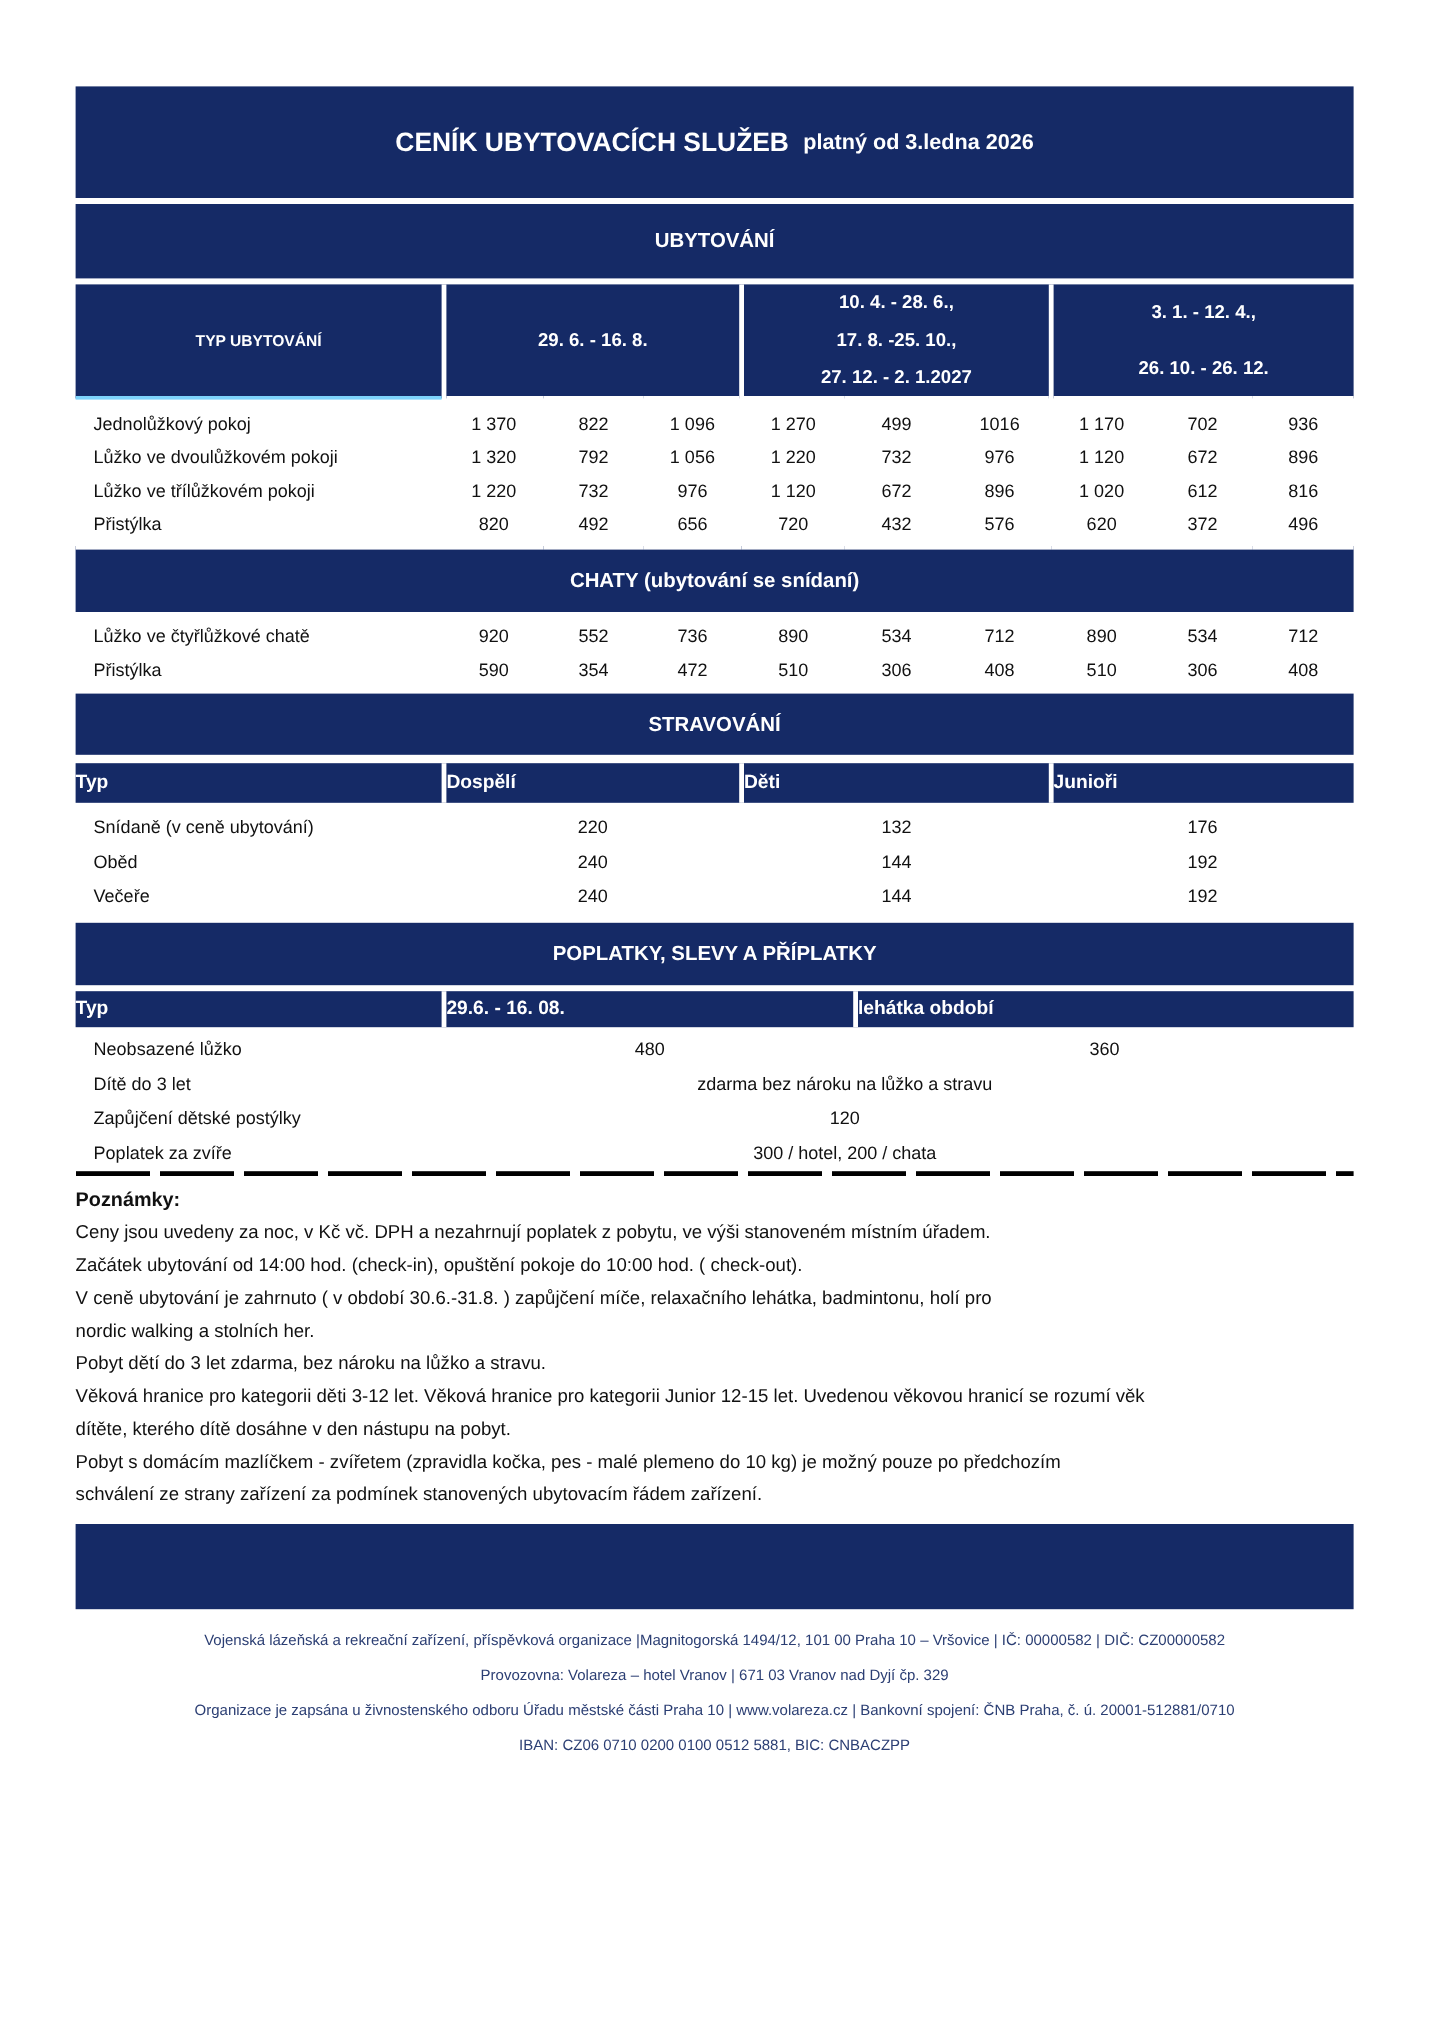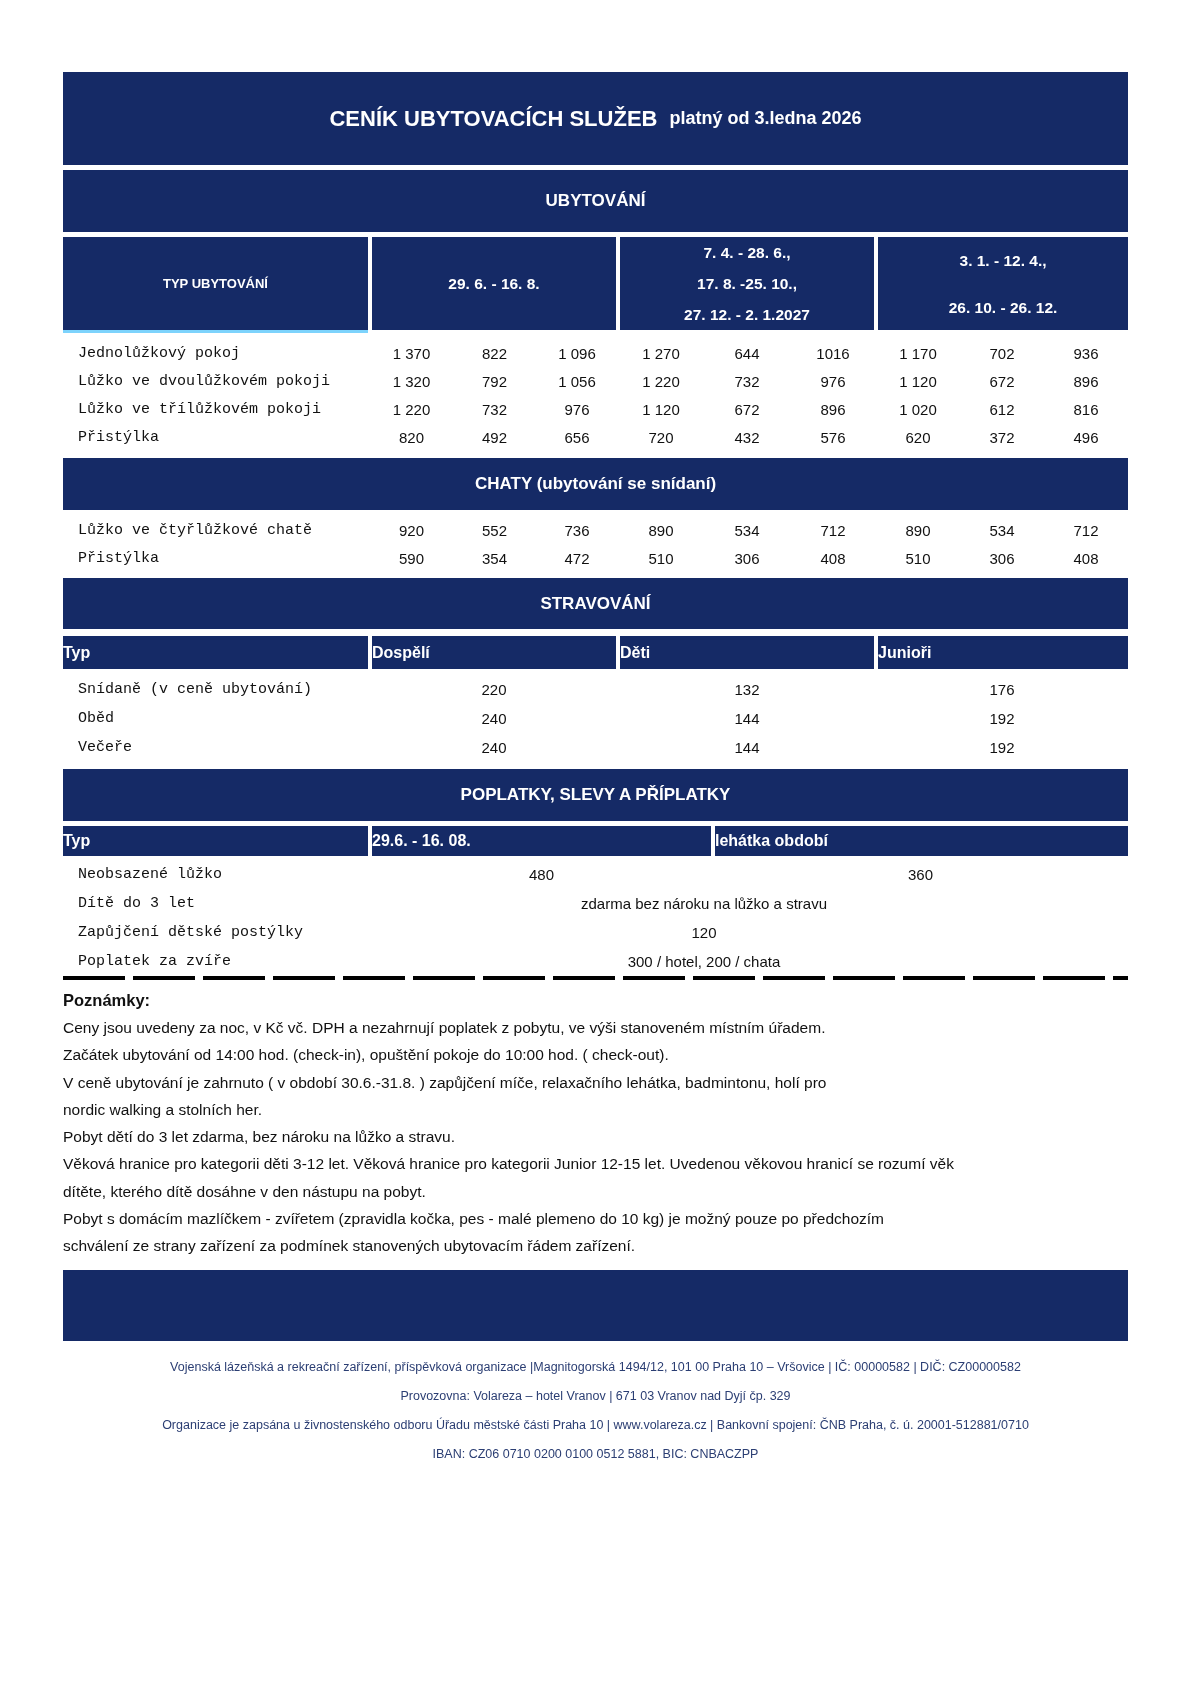--- a/index.html
+++ b/index.html
@@ -57,21 +57,21 @@
   }
   .period-cell.last { border-right:none; }
   .period-cell .ln { display:block; line-height:31px; }
   .p3-inner { display:flex; flex-direction:column; justify-content:space-between; height:78px; padding:4px 0; }
 
   .agehead td { height:39px; font-size:16px; }
   .hotel-head { text-align:left; padding-left:3px; }
   .agehead .num { font-weight:bold; }
 
   .num { text-align:center; font-size:15px; }
-  .lbl { text-align:left; padding-left:15px; font-size:15px;font-family:Liberation Mono, monospace; }
+  .lbl { text-align:left; padding-left:15px; font-size:15px; }
   .data-row td { height:28px; }
   .first-data td { padding-top:6px; }
 
   .chaty-band {
     background:#152a66; color:#fff; font-weight:bold; font-size:17px;
     text-align:center; height:52px; border-top:7px solid #fff;
   }
 
   .sub-tbl .hd td {
     background:#152a66; color:#fff; font-weight:bold;
@@ -133,39 +133,39 @@
           <col style="width:84px">
           <col style="width:84px">
       </colgroup>
       <tbody>
           <tr class="hd">
         <td class="type-head">TYP UBYTOVÁNÍ</td>
         <td class="period-cell" colspan="3">
           <span class="ln">29. 6. - 16. 8.</span>
         </td>
         <td class="period-cell" colspan="3">
-          <span class="ln">7. 4. - 28. 6.,</span>
+          <span class="ln">10. 4. - 28. 6.,</span>
           <span class="ln">17. 8. -25. 10.,</span>
           <span class="ln">27. 12. - 2. 1.2027</span>
         </td>
         <td class="period-cell last" colspan="3">
           <div class="p3-inner">
             <span class="ln">3. 1. - 12. 4.,</span>
             <span class="ln">26. 10. - 26. 12.</span>
           </div>
         </td>
       </tr>
 
       <tr class="data-row first-data">
         <td class="lbl">Jednolůžkový pokoj</td>
         <td class="num">1 370</td>
         <td class="num">822</td>
         <td class="num">1 096</td>
         <td class="num">1 270</td>
-        <td class="num">644</td>
+        <td class="num">499</td>
         <td class="num">1016</td>
         <td class="num">1 170</td>
         <td class="num">702</td>
         <td class="num">936</td>
       </tr>
       <tr class="data-row">
         <td class="lbl">Lůžko ve dvoulůžkovém pokoji</td>
         <td class="num">1 320</td>
         <td class="num">792</td>
         <td class="num">1 056</td>

